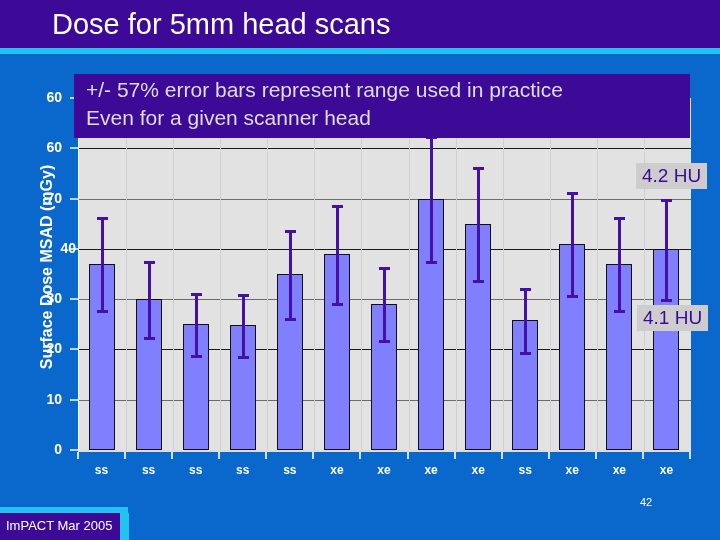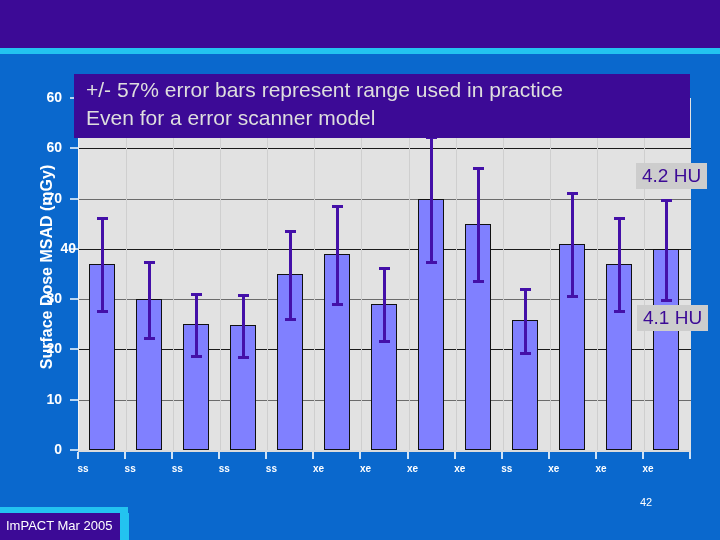--- a/index.html
+++ b/index.html
@@ -57,22 +57,22 @@
     font-size:16px; color:#ffffff; font-weight:bold;
     transform:rotate(-90deg); transform-origin:center center;
     white-space:nowrap;
   }
 
   
   .xtick-mark {
     position:absolute; top:452px; width:2px; height:7px; background:#cfe3f7;
   }
   .xtick-label {
-    position:absolute; top:463px; width:48px; text-align:left;
-    font-size:10px; color:#ffffff; font-weight:bold;
+    position:absolute; top:463px; width:48px; text-align:center;
+    font-size:12px; color:#ffffff; font-weight:bold;
   }
   .x-axis-title {
     position:absolute; left:0; top:486px; width:720px; text-align:center;
     font-size:17px; color:#ffffff; font-weight:bold;
   }
 
   
   .bar {
     position:absolute; background:#8080ff;
     border:1px solid #101010; box-sizing:border-box;
@@ -123,20 +123,21 @@
     position:absolute; left:640px; top:496px;
     font-size:11px; color:#ffffff;
   }
 </style>
 </head>
 <body>
 
 <div id="slide">
 
   <div class="title-bar"></div>
+  <div class="title-text">Dose for 5mm head scans</div>
   <div class="title-underline"></div>
 
   <div class="plot-bg" id="plot-area">
       <div class="gridline" style="top: 301.714px;"></div>
       <div class="gridline dark" style="top: 251.429px;"></div>
       <div class="gridline" style="top: 201.143px;"></div>
       <div class="gridline dark" style="top: 150.857px;"></div>
       <div class="gridline" style="top: 100.571px;"></div>
       <div class="gridline dark" style="top: 50.2857px;"></div>
       <div class="cat-sep" style="left: 47.0769px;"></div>
@@ -254,21 +255,21 @@
       <div class="err-cap" style="left: 614.385px; top: 217.177px;"></div>
       <div class="err-cap" style="left: 614.385px; top: 310.206px;"></div>
       <div class="bar" style="left: 653.462px; top: 248.857px; width: 26px; height: 201.143px;"></div>
       <div class="err-line" style="left: 665.462px; top: 198.571px; height: 100.571px;"></div>
       <div class="err-cap" style="left: 661.462px; top: 198.571px;"></div>
       <div class="err-cap" style="left: 661.462px; top: 299.143px;"></div>
     </div>
 
   <div class="overlay-box">
     <div class="overlay-line l1">+/- 57% error bars represent  range used in practice</div>
-    <div class="overlay-line l2">Even for a error scanner model</div>
+    <div class="overlay-line l2">Even for a given scanner head</div>
   </div>
 
   <div id="annot-group">
       <div class="annot" style="left: 636px; top: 163px;">4.2 HU</div>
       <div class="annot" style="left: 637px; top: 305px;">4.1 HU</div>
     </div>
 
   <div class="footer-accent"></div>
   <div class="footer-box"></div>
   <div class="footer-accent2"></div>

